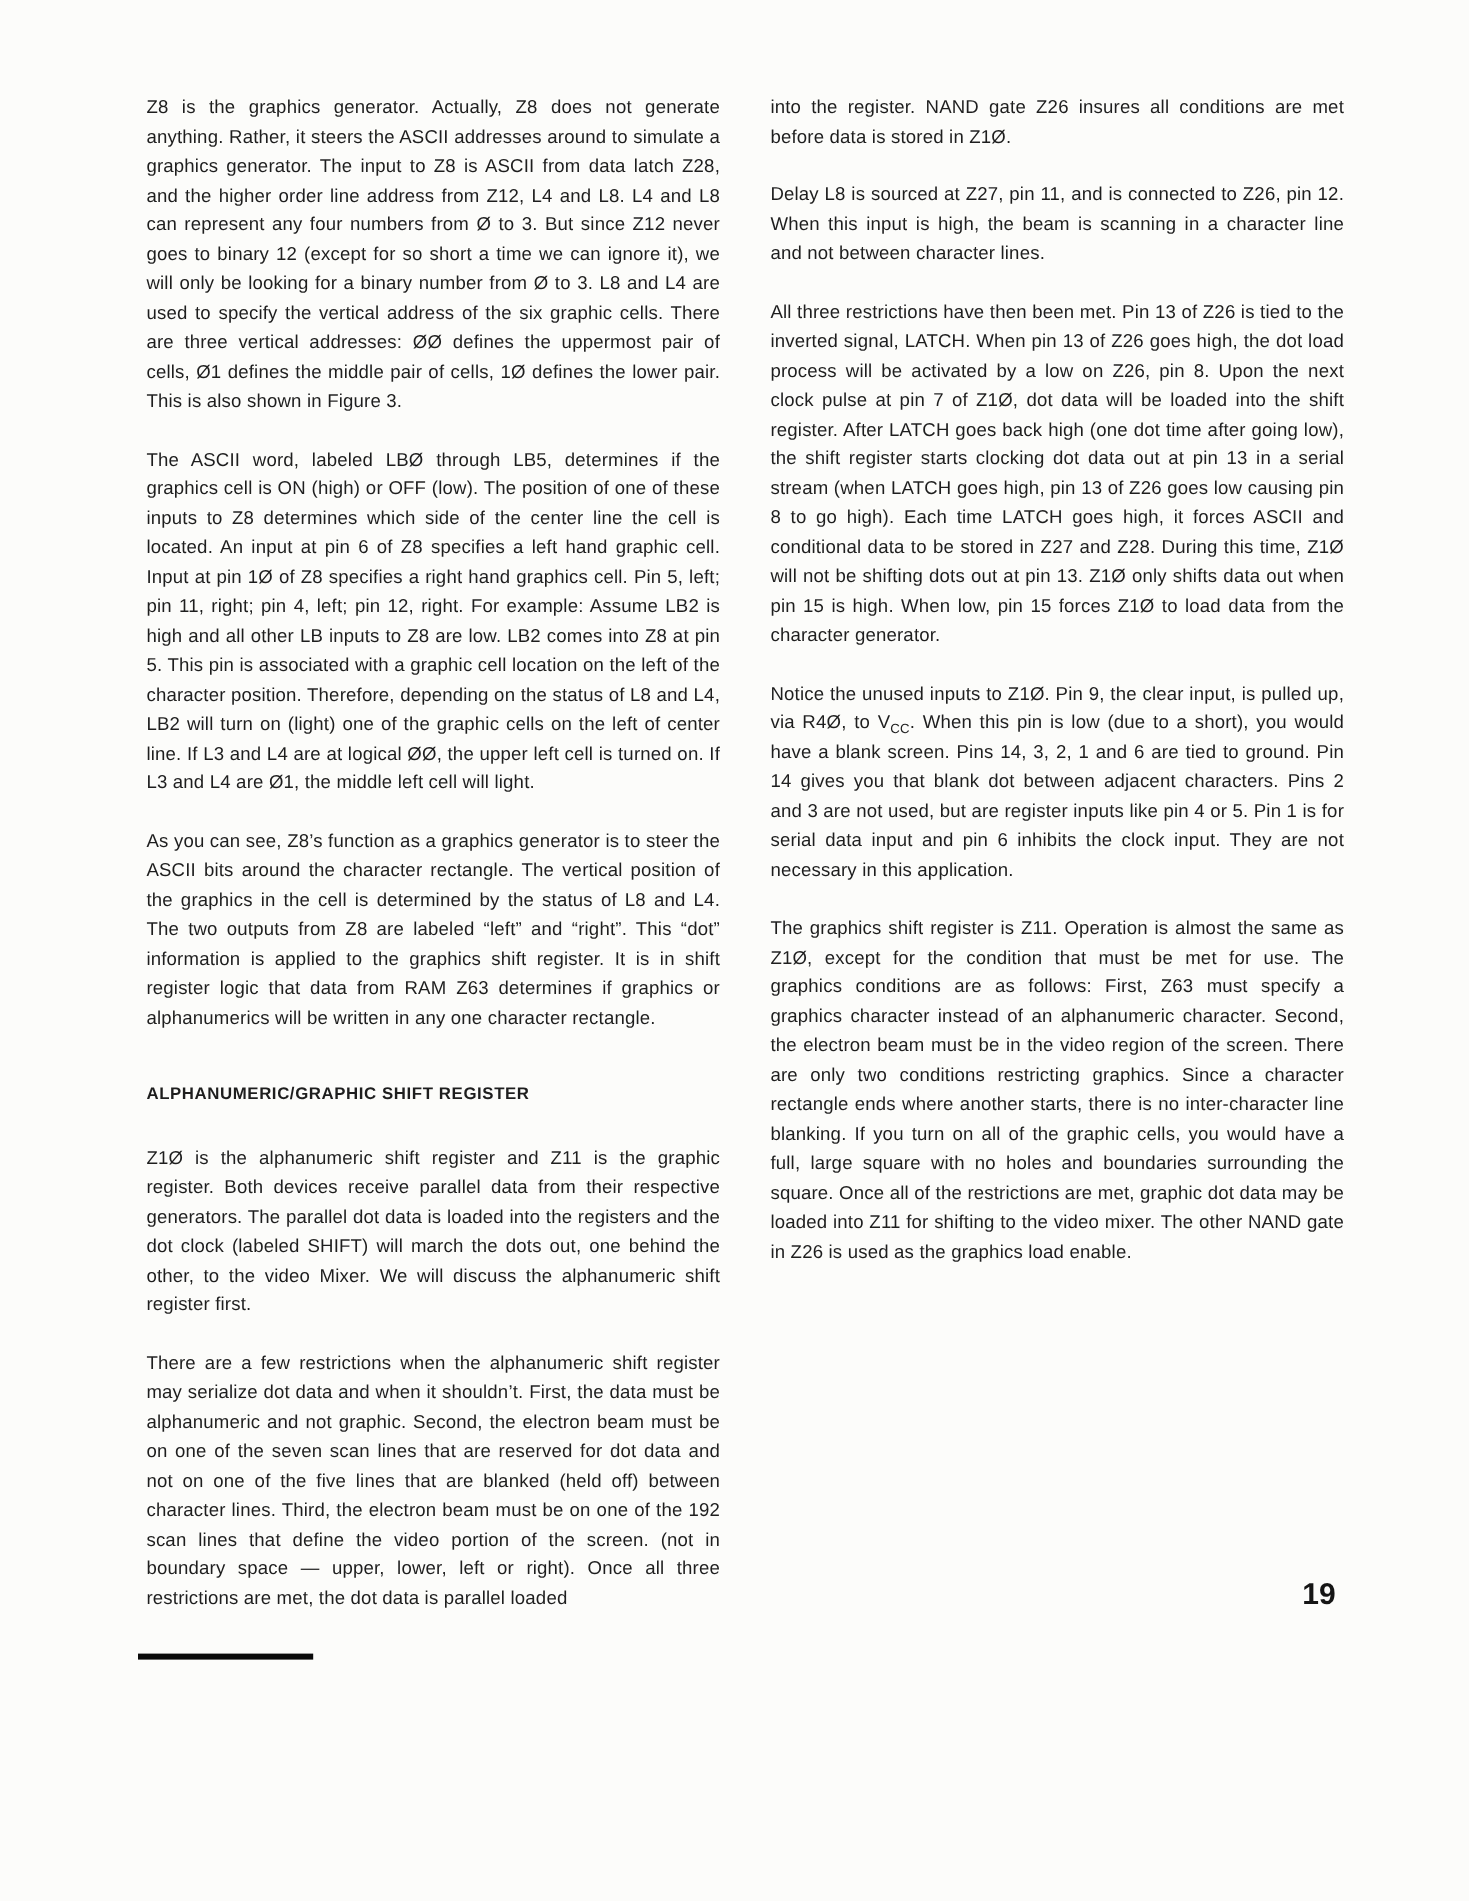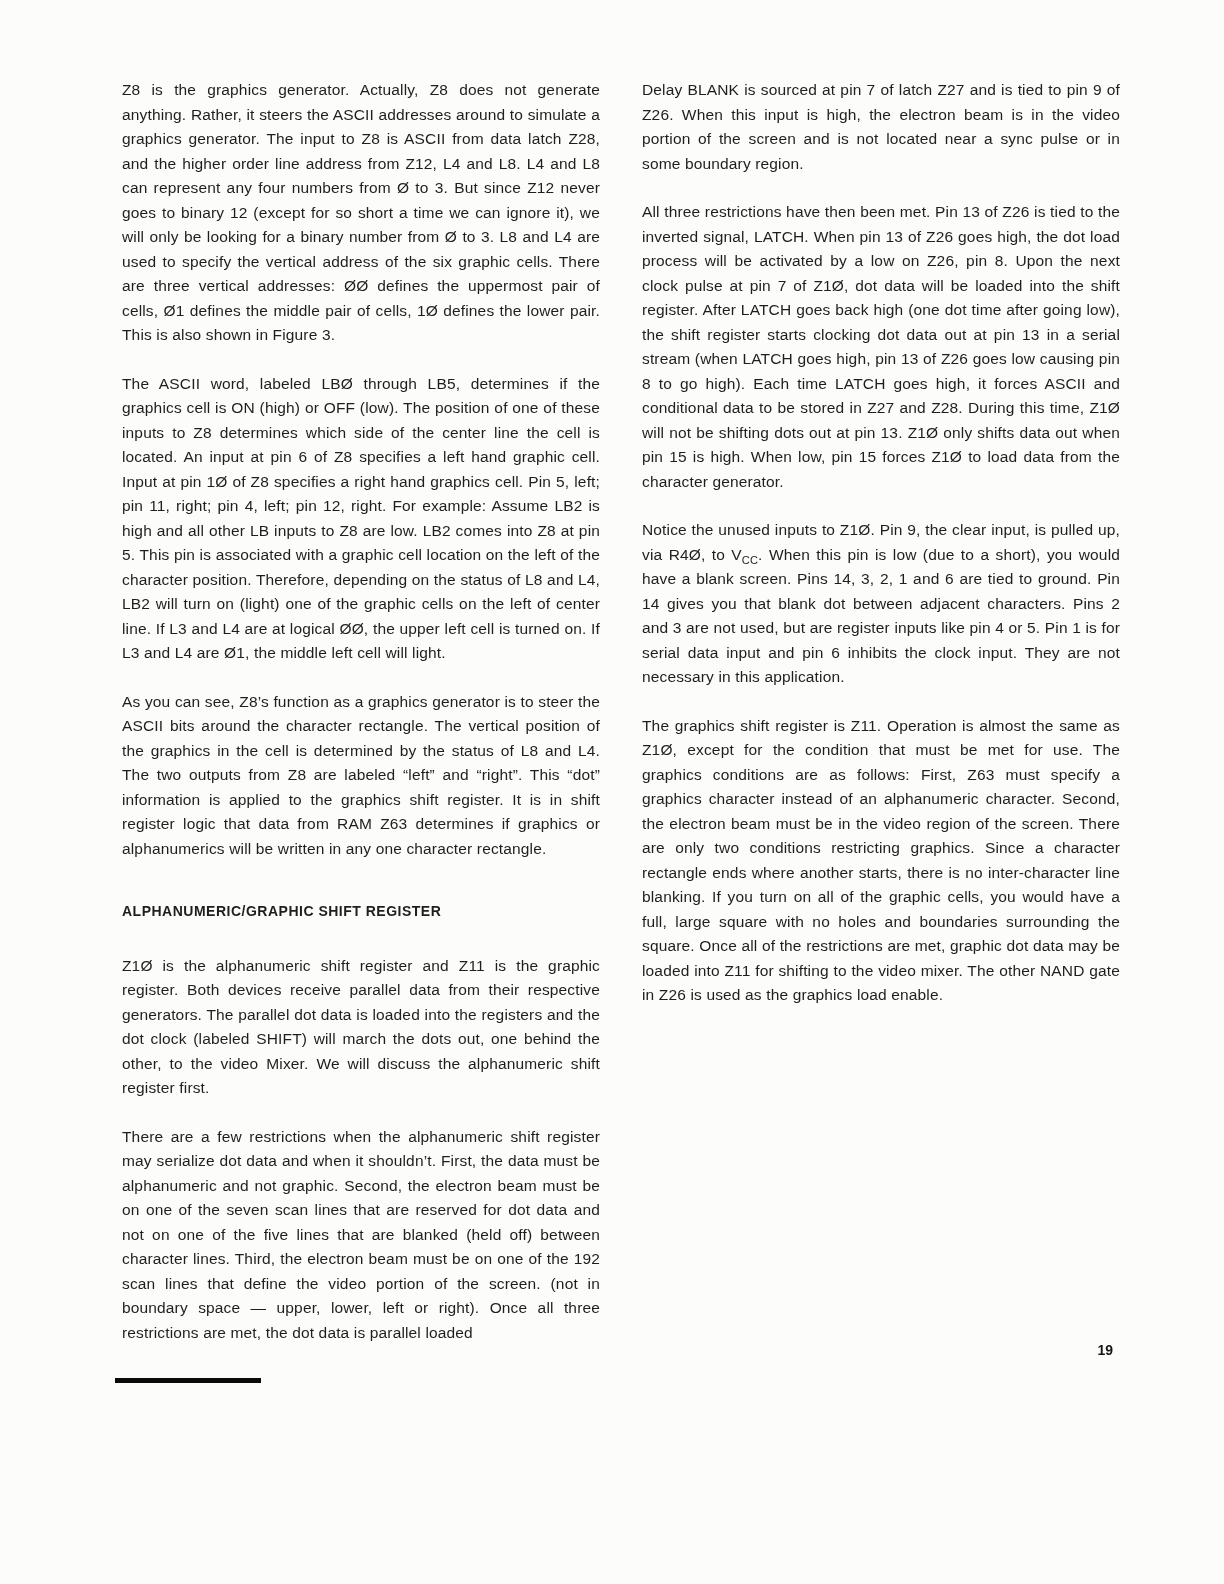--- a/index.html
+++ b/index.html
@@ -50,22 +50,22 @@
     font-size: 11px;
     vertical-align: sub;
     line-height: 0;
   }
   .u {
     text-underline-offset: 2px;
   }
   .page-number {
     position: absolute;
     right: 111px;
-    bottom: 30px;
-    font-size: 14px;
+    bottom: 44px;
+    font-size: 25px;
     font-weight: bold;
     color: #151515;
   }
   .crop-mark {
     position: absolute;
     left: 115px;
     bottom: 5px;
     width: 146px;
     height: 5px;
     background: #0a0a0a;
@@ -81,24 +81,25 @@
     <section class="col">
       <p class="para">Z8 is the graphics generator. Actually, Z8 does not generate anything. Rather, it steers the ASCII addresses around to simulate a graphics generator. The input to Z8 is ASCII from data latch Z28, and the higher order line address from Z12, L4 and L8. L4 and L8 can represent any four numbers from Ø to 3. But since Z12 never goes to binary 12 (except for so short a time we can ignore it), we will only be looking for a binary number from Ø to 3. L8 and L4 are used to specify the vertical address of the six graphic cells. There are three vertical addresses: ØØ defines the uppermost pair of cells, Ø1 defines the middle pair of cells, 1Ø defines the lower pair. This is also shown in Figure 3.</p>
       <p class="para">The ASCII word, labeled LBØ through LB5, determines if the graphics cell is ON (high) or OFF (low). The position of one of these inputs to Z8 determines which side of the center line the cell is located. An input at pin 6 of Z8 specifies a left hand graphic cell. Input at pin 1Ø of Z8 specifies a right hand graphics cell. Pin 5, left; pin 11, right; pin 4, left; pin 12, right. For example: Assume LB2 is high and all other LB inputs to Z8 are low. LB2 comes into Z8 at pin 5. This pin is associated with a graphic cell location on the left of the character position. Therefore, depending on the status of L8 and L4, LB2 will turn on (light) one of the graphic cells on the left of center line. If L3 and L4 are at logical ØØ, the upper left cell is turned on. If L3 and L4 are Ø1, the middle left cell will light.</p>
       <p class="para">As you can see, Z8’s function as a graphics generator is to steer the ASCII bits around the character rectangle. The vertical position of the graphics in the cell is determined by the status of L8 and L4. The two outputs from Z8 are labeled “left” and “right”. This “dot” information is applied to the graphics shift register. It is in shift register logic that data from RAM Z63 determines if graphics or alphanumerics will be written in any one character rectangle.</p>
       <h2 class="heading">ALPHANUMERIC/GRAPHIC SHIFT REGISTER</h2>
       <p class="para">Z1Ø is the alphanumeric shift register and Z11 is the graphic register. Both devices receive parallel data from their respective generators. The parallel dot data is loaded into the registers and the dot clock (labeled SHIFT) will march the dots out, one behind the other, to the video Mixer. We will discuss the alphanumeric shift register first.</p>
       <p class="para">There are a few restrictions when the alphanumeric shift register may serialize dot data and when it shouldn’t. First, the data must be alphanumeric and not graphic. Second, the electron beam must be on one of the seven scan lines that are reserved for dot data and not on one of the five lines that are blanked (held off) between character lines. Third, the electron beam must be on one of the 192 scan lines that define the video portion of the screen. (not in boundary space — upper, lower, left or right). Once all three restrictions are met, the dot data is parallel loaded</p>
     </section>
 
     <section class="col">
+      <p class="para">into the register. NAND gate Z26 insures all conditions are met before data is stored in Z1Ø.</p>
 
 
+      <p class="para">Delay L8 is sourced at Z27, pin 11, and is connected to Z26, pin 12. When this input is high, the beam is scanning in a character line and not between character lines.</p>
 
-      <p class="para">Delay BLANK is sourced at pin 7 of latch Z27 and is tied to pin 9 of Z26. When this input is high, the electron beam is in the video portion of the screen and is not located near a sync pulse or in some boundary region.</p>
 
       <p class="para"><span>All three restrictions have then been met. Pin 13 of Z26 is tied to the inverted signal, LATCH. When pin 13 of Z26 goes high, the dot load process will be activated by a low on Z26, pin 8. Upon the next clock pulse at pin 7 of Z1Ø, dot data will be loaded into the shift register. After LATCH goes back high (one dot time after going low), the shift register starts clocking dot data out at pin 13 in a serial stream (when LATCH goes high, pin 13 of Z26 goes low causing pin 8 to go high). Each time LATCH goes high, it forces ASCII and conditional data to be stored in Z27 and Z28. During this time, Z1Ø will </span><span class="u">not</span><span> be shifting dots out at pin 13. Z1Ø only shifts data out when pin 15 is high. When low, pin 15 forces Z1Ø to load data from the character generator.</span></p>
 
       <p class="para"><span>Notice the unused inputs to Z1Ø. Pin 9, the clear input, is pulled up, via R4Ø, to V</span><sub class="mark">CC</sub><span>. When this pin is low (due to a short), you would have a blank screen. Pins 14, 3, 2, 1 and 6 are tied to ground. Pin 14 gives you that blank dot between adjacent characters. Pins 2 and 3 are not used, but are register inputs like pin 4 or 5. Pin 1 is for serial data input and pin 6 inhibits the clock input. They are not necessary in this application.</span></p>
 
       <p class="para">The graphics shift register is Z11. Operation is almost the same as Z1Ø, except for the condition that must be met for use. The graphics conditions are as follows: First, Z63 must specify a graphics character instead of an alphanumeric character. Second, the electron beam must be in the video region of the screen. There are only two conditions restricting graphics. Since a character rectangle ends where another starts, there is no inter-character line blanking. If you turn on all of the graphic cells, you would have a full, large square with no holes and boundaries surrounding the square. Once all of the restrictions are met, graphic dot data may be loaded into Z11 for shifting to the video mixer. The other NAND gate in Z26 is used as the graphics load enable.</p>
 
     </section>
 
   </main>

